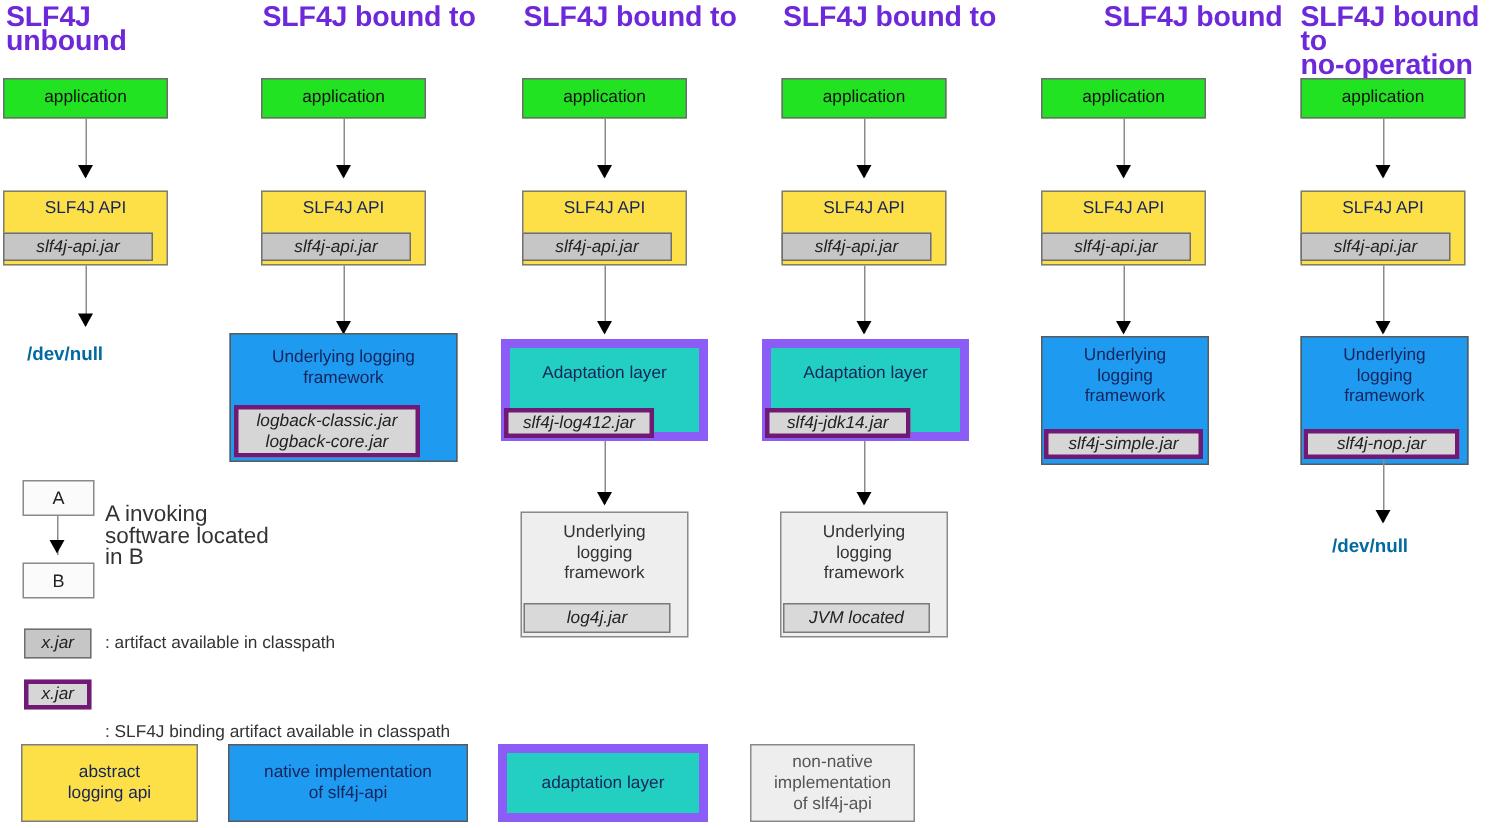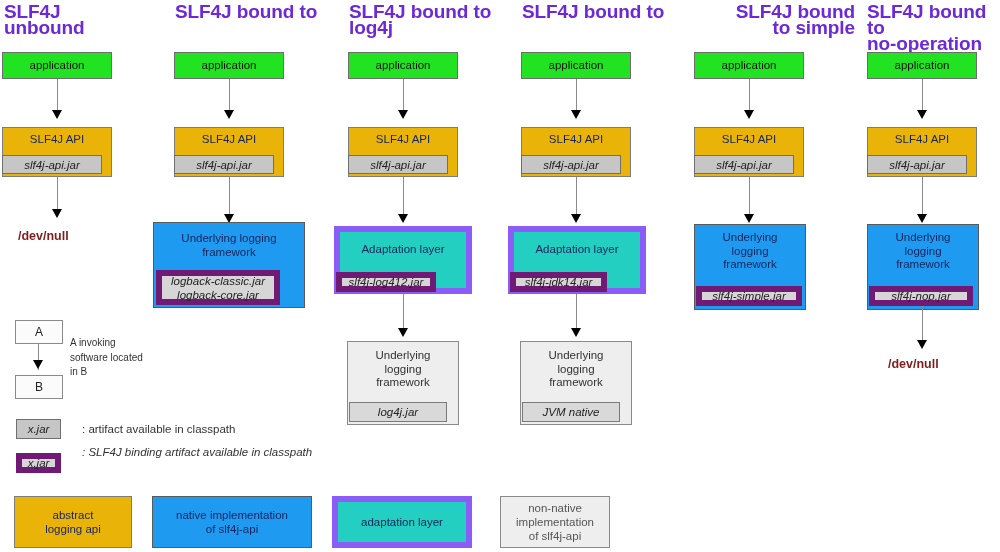--- a/index.html
+++ b/index.html
@@ -49,21 +49,21 @@
   }
   .box.green .box-label { color: #111; }
   .box.grey  .box-label { color: #333; }
 
   
   .green {
     background: #22e322;
     border: 1px solid #6d6d6d;
   }
   .lightblue {
-    background: #eab308;
+    background: #fde047;
     border: 1px solid #7d7d7d;
   }
   .vividblue {
     background: #1e9bf0;
     border: 1px solid #5a5a5a;
   }
   .teal {
     background: #22cfc0;
     border: 6px solid #8b5cf6;
   }
@@ -84,21 +84,21 @@
     color: #222;
     display: flex;
     flex-direction: column;
     align-items: center;
     justify-content: center;
     text-align: center;
     white-space: nowrap;
   }
   .jar.binding {
     background: #d6d6d6;
-    border: 6px solid #701a75;
+    border: 3px solid #701a75;
   }
   .jar.light {
     background: #d9d9d9;
     border: 1px solid #7a7a7a;
   }
 
   
   .arrow-line {
     position: absolute;
     width: 1px;
@@ -110,49 +110,48 @@
     border-left: 5px solid transparent;
     border-right: 5px solid transparent;
     border-top: 9px solid #000000;
   }
 
   
   .devnull {
     position: absolute;
     font-size: 12.5px;
     font-weight: bold;
-    color: #7f1d1d;
+    color: #0369a1;
     white-space: nowrap;
   }
 
   
   .legend-box {
     position: absolute;
     box-sizing: border-box;
     background: #fbfbfb;
     border: 1px solid #8a8a8a;
     display: flex;
     align-items: center;
     justify-content: center;
     font-size: 12px;
     color: #222;
   }
   .legend-text {
     position: absolute;
-    font-size: 10px;
+    font-size: 15px;
     line-height: 14.5px;
     color: #333;
     white-space: pre-line;
   }
   .legend-inline {
     position: absolute;
     font-size: 11.5px;
     color: #333;
     white-space: nowrap;
-    margin-left: 12px;
   }
   .swatch {
     position: absolute;
     box-sizing: border-box;
     display: flex;
     align-items: center;
     justify-content: center;
     text-align: center;
     font-size: 11.5px;
     line-height: 14px;
@@ -209,21 +208,20 @@
   <div class="abs box vividblue" style="left:153px; top:222px; width:152px; height:86px; padding-top:9px;">
     <span class="box-label" style="white-space:pre-line;">Underlying logging framework</span>
   </div>
   <div class="jar binding" style="left:156px; top:270px; width:124px; height:35px;">
     <span>logback-classic.jar</span>
     <span>logback-core.jar</span>
   </div>
 
   <div class="abs col-title" style="left:349px; top:4px; width:160px;">
     <div>SLF4J bound to</div>
-    <div>log4j</div>
   </div>
 
   <div class="abs box green" style="left:348px; top:52px; width:110px; height:27px; justify-content:center;">
     <span class="box-label">application</span>
   </div>
   <div class="arrow-line" style="left:403px; top:79px; height:39px;"></div>
   <div class="arrow-head" style="left:398px; top:110px;"></div>
 
   <div class="abs box lightblue" style="left:348px; top:127px; width:110px; height:50px; padding-top:5px;">
     <span class="box-label">SLF4J API</span>
@@ -283,26 +281,25 @@
 
   <div class="arrow-line" style="left:576px; top:294px; height:42px;"></div>
   <div class="arrow-head" style="left:571px; top:328px;"></div>
 
   <div class="abs box grey" style="left:520px; top:341px; width:112px; height:84px; padding-top:7px;">
     <span class="box-label" style="white-space:pre-line;">Underlying
 logging
 framework</span>
   </div>
   <div class="jar light" style="left:522px; top:402px; width:98px; height:20px;">
-    <span>JVM native</span>
+    <span>JVM located</span>
   </div>
 
   <div class="abs col-title" style="left:695px; top:4px; width:160px;text-align:right;">
     <div>SLF4J bound</div>
-    <div>to simple</div>
   </div>
 
   <div class="abs box green" style="left:694px; top:52px; width:110px; height:27px; justify-content:center;">
     <span class="box-label">application</span>
   </div>
   <div class="arrow-line" style="left:749px; top:79px; height:39px;"></div>
   <div class="arrow-head" style="left:744px; top:110px;"></div>
 
   <div class="abs box lightblue" style="left:694px; top:127px; width:110px; height:50px; padding-top:5px;">
     <span class="box-label">SLF4J API</span>
@@ -370,21 +367,21 @@
 in B</div>
 
   <div class="jar" style="left:16px; top:419px; width:45px; height:20px;">
     <span>x.jar</span>
   </div>
   <div class="legend-inline" style="left:70px; top:423px;">: artifact available in classpath</div>
 
   <div class="jar binding" style="left:16px; top:453px; width:45px; height:20px;">
     <span>x.jar</span>
   </div>
-  <div class="legend-inline" style="left:70px; top:446px;font-style:italic;">: SLF4J binding artifact available in classpath</div>
+  <div class="legend-inline" style="left:70px; top:482px;">: SLF4J binding artifact available in classpath</div>
 
   <div class="swatch lightblue" style="left:14px; top:496px; width:118px; height:52px; white-space:pre-line;">abstract
 logging api</div>
 
   <div class="swatch vividblue" style="left:152px; top:496px; width:160px; height:52px; white-space:pre-line;">native implementation
 of slf4j-api</div>
 
   <div class="swatch teal" style="left:332px; top:496px; width:140px; height:52px; white-space:pre-line;">adaptation layer</div>
 
   <div class="swatch grey" style="left:500px; top:496px; width:110px; height:52px; white-space:pre-line; color:#555;">non-native

